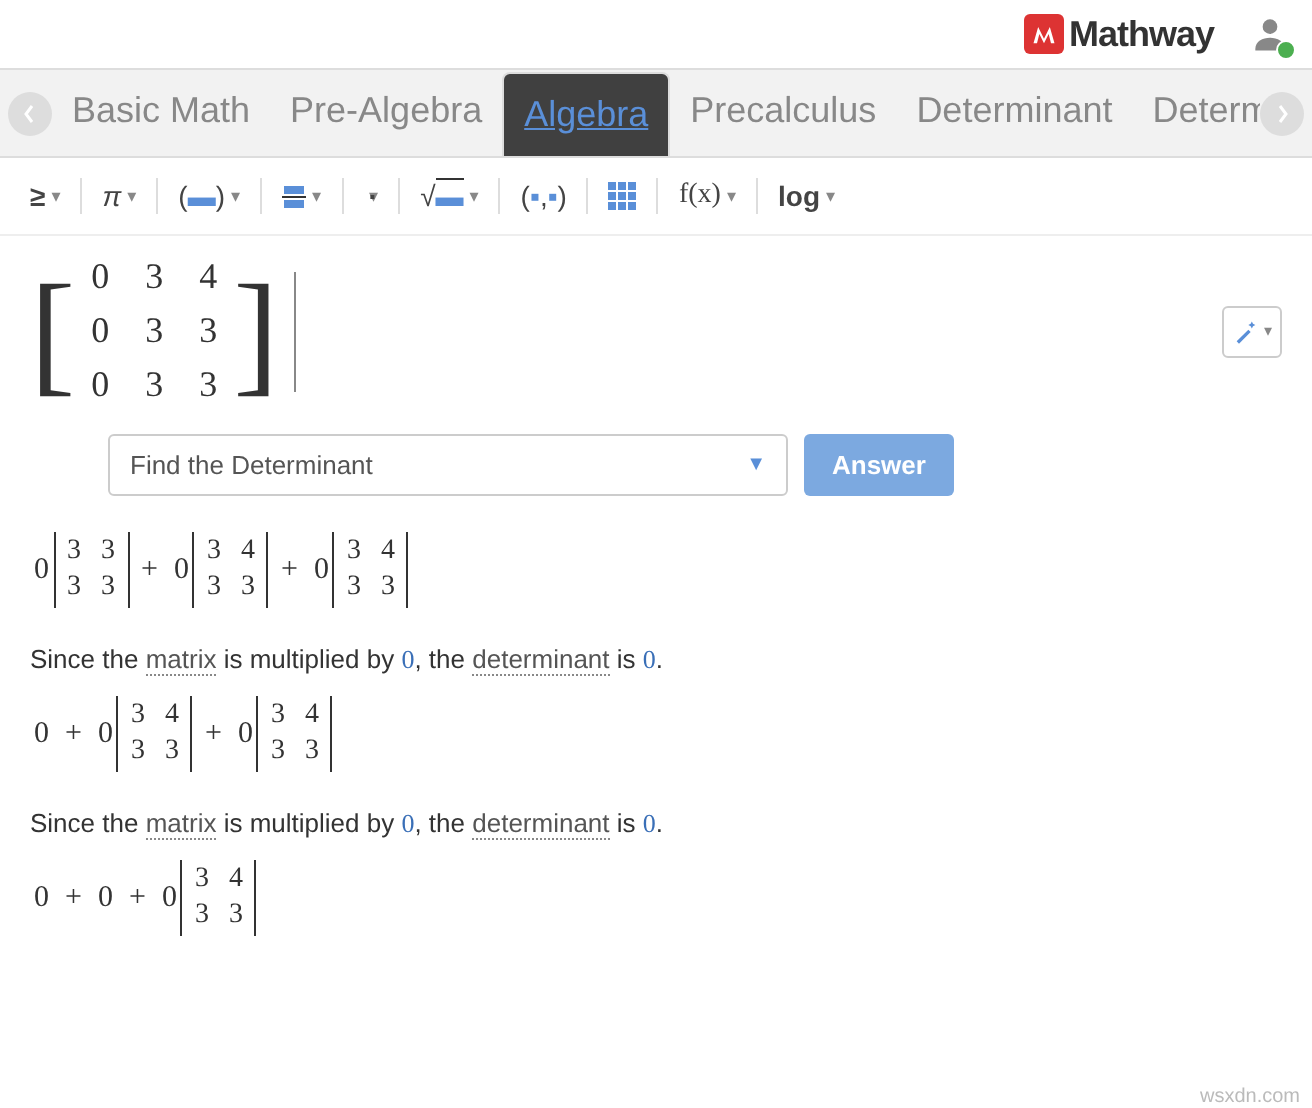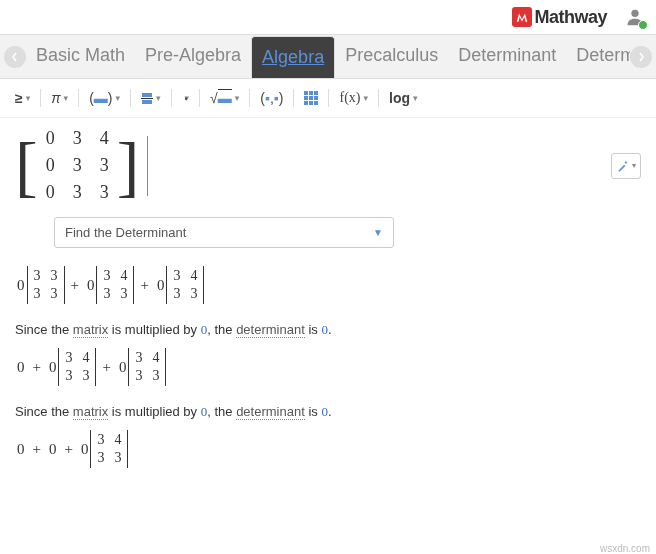--- a/index.html
+++ b/index.html
@@ -185,20 +185,21 @@
         </svg>
       <span style="font-size:8px;color:#888;margin-left:2px">▾</span>
     </div>
   </div>
 
   <div class="action-row">
     <div class="select">
       <span>Find the Determinant</span>
       <span class="caret">▼</span>
     </div>
+    <button class="answer-btn">Answer</button>
   </div>
 
   <div id="steps">
       <div class="step">
         <div class="expr">
           <span class="coef">0</span>
           <span class="det">
             <span class="det-bar"></span>
             <span class="det-grid">
               <span>3</span>

